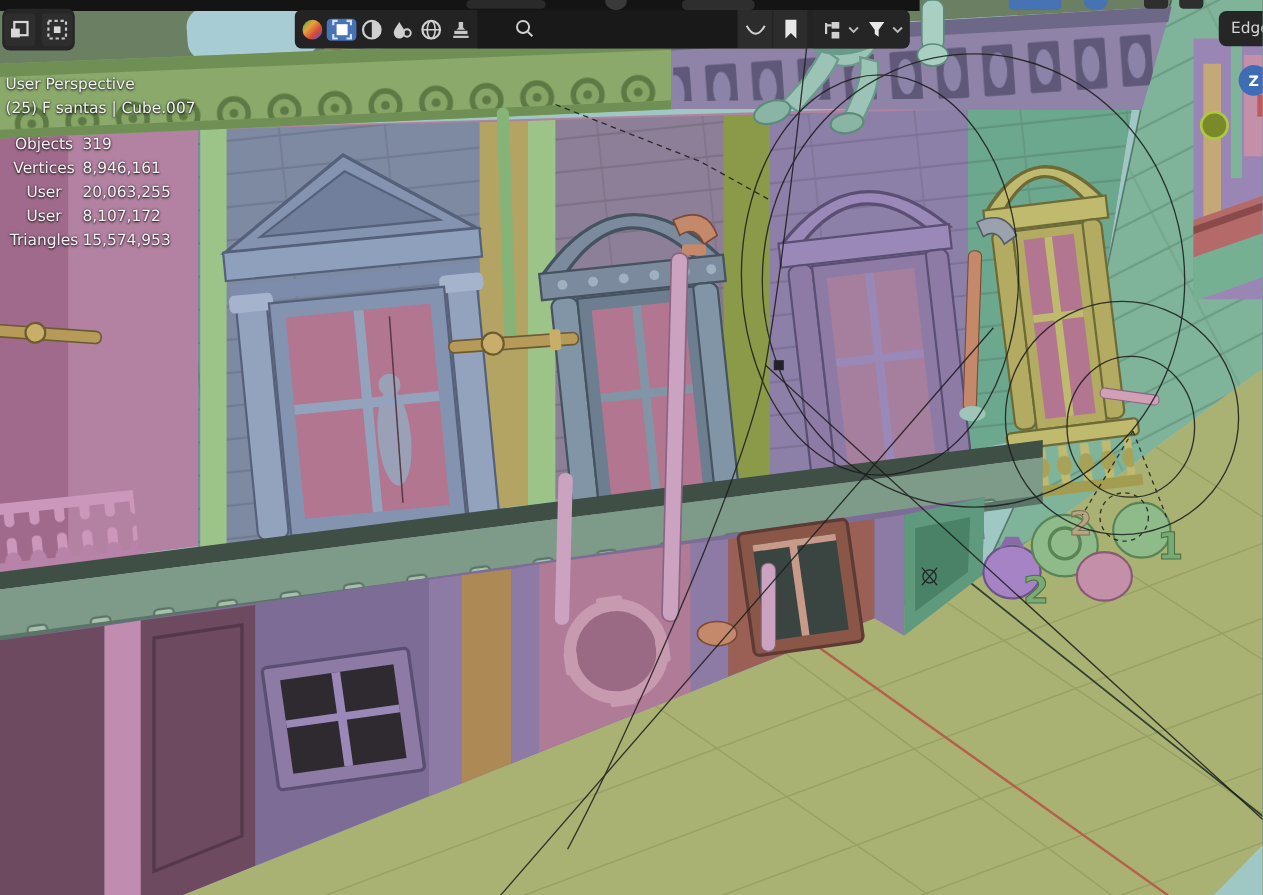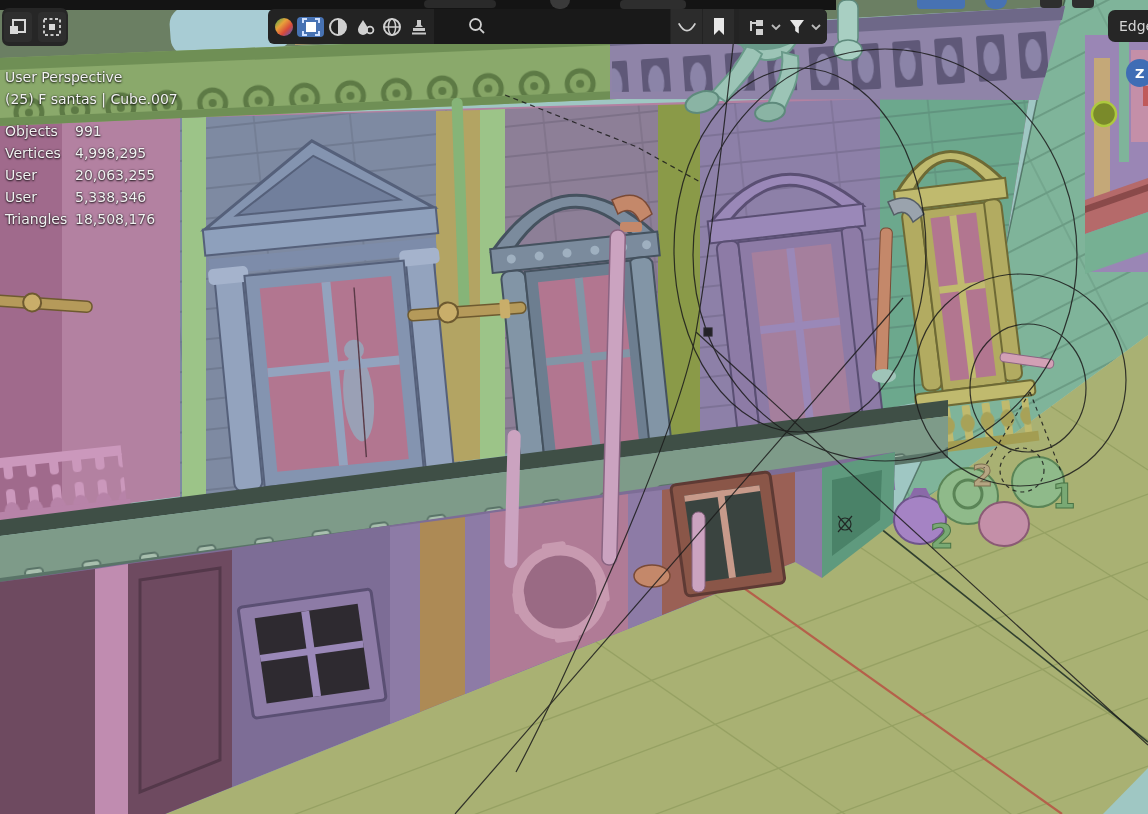--- a/index.html
+++ b/index.html
@@ -26,21 +26,21 @@
   .btn-lite{background:#2c2c2c;margin-left:1px;display:flex;align-items:center;justify-content:center;width:31px;}
   .group-dark{background:#252525;display:flex;align-items:center;margin-left:5px;padding:0 4px;border-radius:0 6px 6px 0;}
   .chev{margin:0 2px 0 1px;}
   .options-pill{position:absolute;left:1108px;top:10px;width:60px;height:32px;background:#262626;
     border-radius:7px 0 0 7px;color:#d6d6d6;font-size:14px;display:flex;align-items:center;padding-left:11px;}
 
   
   .overlay{position:absolute;left:5px;top:66px;color:var(--overlay-text,#f2f2f2);font-size:14px;
     text-shadow:0 1px 2px rgba(0,0,0,.85),0 0 2px rgba(0,0,0,.6);line-height:22px;}
   .overlay .gap{height:10px;}
-  .stat-row{display:flex;}
+  .stat-row{display:flex;text-align:center;}
   .stat-row .lbl{width:70px;}
 </style>
 </head>
 <body>
 
 <div id="viewport">
 
 <svg id="scene-svg" viewBox="0 0 1148 814">
   <defs>
     <clipPath id="groundClip">
@@ -486,33 +486,33 @@
 <div class="options-pill">
   <span>Edges</span>
 </div>
 
 <div class="overlay">
   <div>User Perspective</div>
   <div>(25) F santas | Cube.007</div>
   <div class="gap"></div>
   <div class="stat-row">
     <span class="lbl">Objects</span>
-    <span class="val">991</span>
+    <span class="val">319</span>
   </div>
   <div class="stat-row">
     <span class="lbl">Vertices</span>
-    <span class="val">4,998,295</span>
+    <span class="val">8,946,161</span>
   </div>
   <div class="stat-row">
     <span class="lbl">User</span>
     <span class="val">20,063,255</span>
   </div>
   <div class="stat-row">
     <span class="lbl">User</span>
-    <span class="val">5,338,346</span>
+    <span class="val">8,107,172</span>
   </div>
   <div class="stat-row">
     <span class="lbl">Triangles</span>
-    <span class="val">18,508,176</span>
+    <span class="val">15,574,953</span>
   </div>
 </div>
 
 </div>
 
 </body></html>

